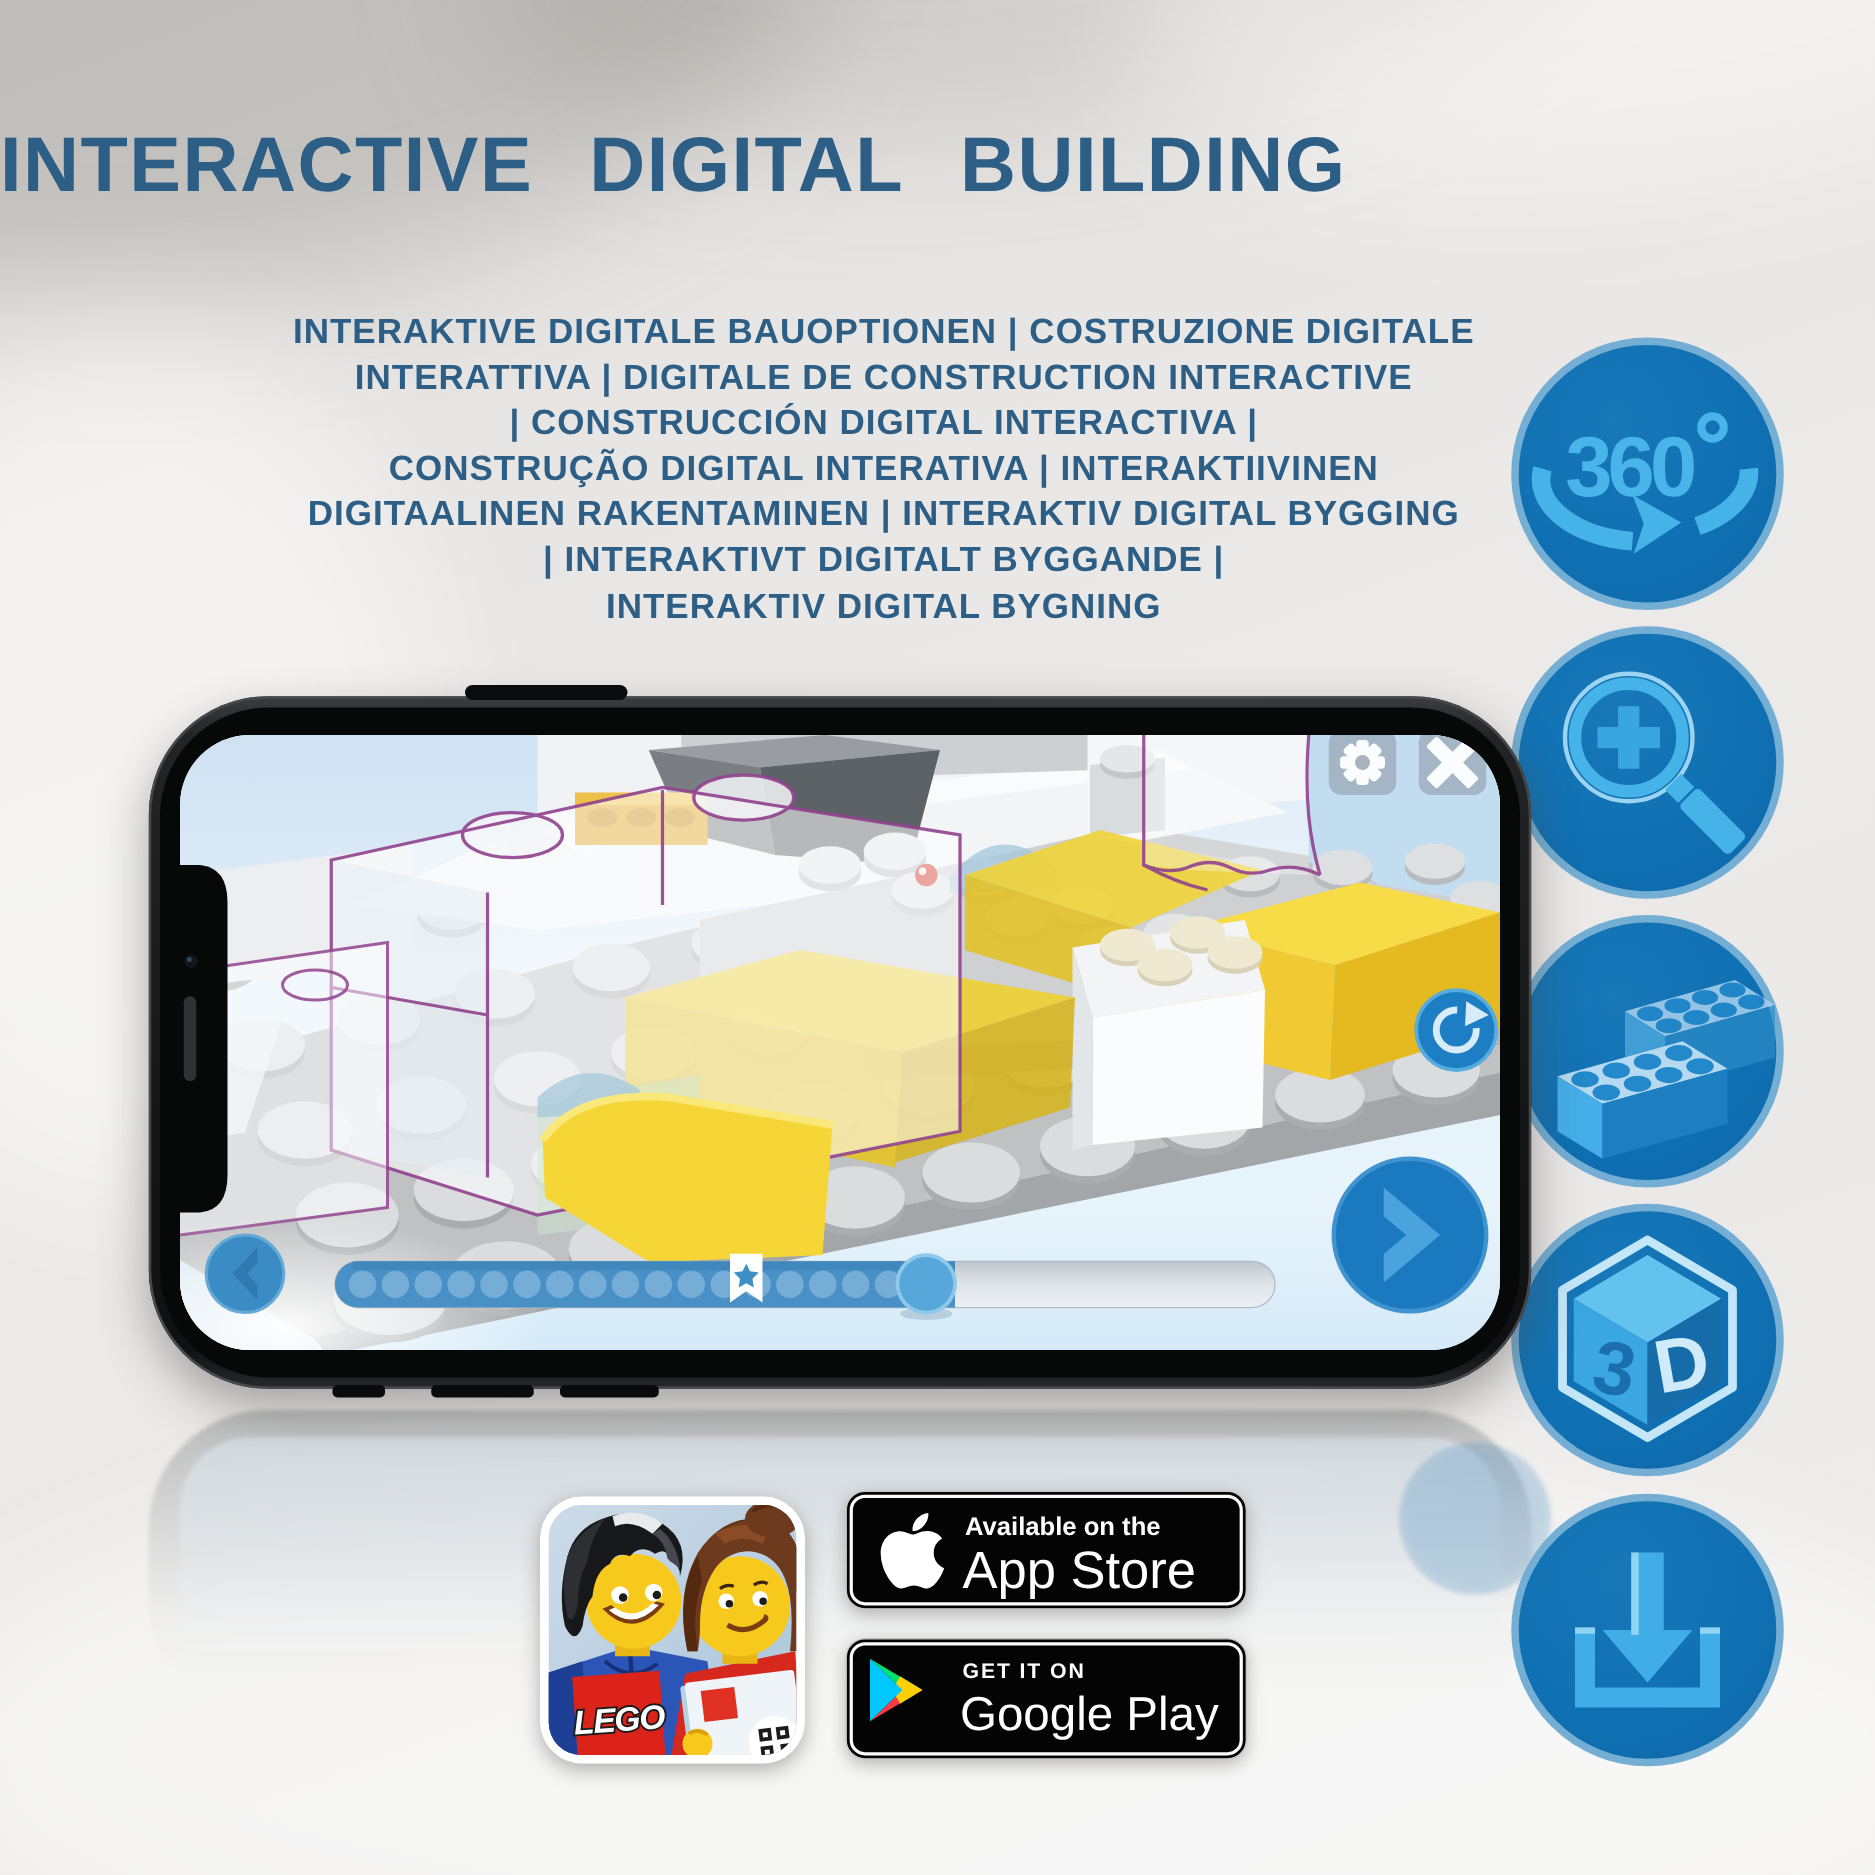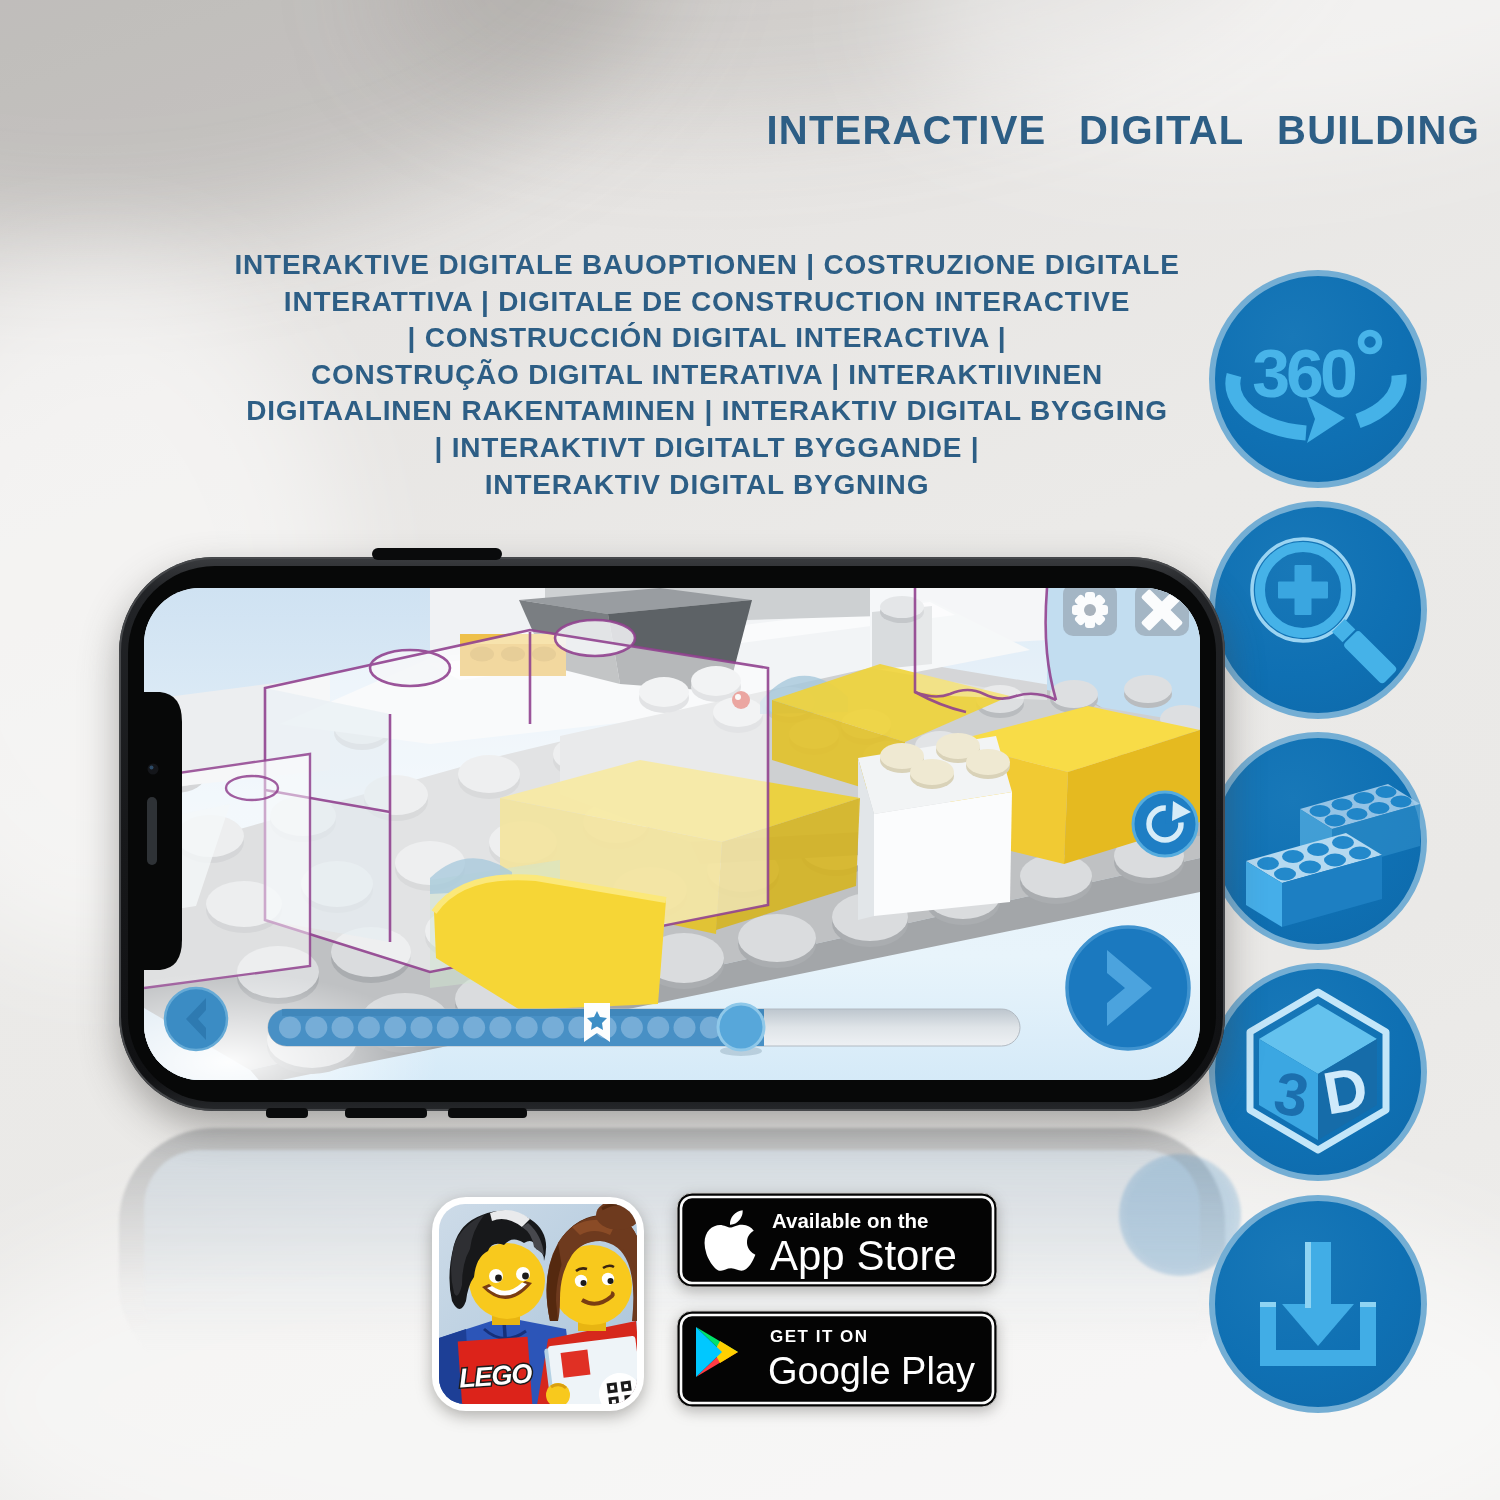--- a/index.html
+++ b/index.html
@@ -6,22 +6,22 @@
   #stage{position:relative;width:1500px;height:1500px;overflow:hidden;
     background:linear-gradient(160deg,#dedcda 0%,#e7e5e3 22%,#ebeae8 45%,#eae9e7 70%,#efeeec 100%);
     font-family:"Liberation Sans", sans-serif;}
   .shade{position:absolute;border-radius:50%;filter:blur(55px);}
   .s1{left:-280px;top:-230px;width:950px;height:460px;background:rgba(105,100,96,0.26);transform:rotate(-9deg);}
   .s2{left:380px;top:-220px;width:900px;height:330px;background:rgba(120,115,110,0.18);transform:rotate(-7deg);}
   .s3{left:-150px;top:260px;width:500px;height:700px;background:rgba(255,255,255,0.5);}
   .s4{left:900px;top:-160px;width:800px;height:300px;background:rgba(255,255,255,0.45);transform:rotate(-6deg);}
   .s5{left:-80px;top:1150px;width:1700px;height:500px;background:rgba(255,255,255,0.55);}
   
-  .title{position:absolute;left:0;top:108px;width:1480px;text-align:right;
-    color:#2d5e85;font-weight:bold;font-size:40px;letter-spacing:1.2px;word-spacing:4px;white-space:nowrap;}
+  .title{position:absolute;left:0;top:97px;width:1480px;text-align:left;
+    color:#2d5e85;font-weight:bold;font-size:62px;letter-spacing:1.2px;word-spacing:4px;white-space:nowrap;}
   .subs{position:absolute;left:0;top:247px;width:1414px;text-align:center;
     color:#2d5e85;font-weight:bold;font-size:28px;line-height:36.6px;letter-spacing:0.8px;}
   
   .phone{position:absolute;left:119px;top:557px;width:1106px;height:554px;
     background:linear-gradient(180deg,#3a3c3f 0%,#222427 6%,#17181a 50%,#101113 94%,#26282b 100%);
     border-radius:95px;box-shadow:0 16px 38px rgba(80,78,75,0.45), inset 0 0 0 2px #46484b;}
   .bezel{position:absolute;left:9px;top:9px;width:1088px;height:536px;background:#070808;border-radius:87px;}
   .screenwrap{position:absolute;left:25px;top:31px;width:1056px;height:492px;border-radius:56px;overflow:hidden;background:#dcecf8;}
   .topbtn{position:absolute;left:253px;top:-9px;width:130px;height:12px;border-radius:6px;background:#0a0b0c;}
   .nub{position:absolute;background:#0a0b0c;border-radius:4px;height:10px;top:551px;}

